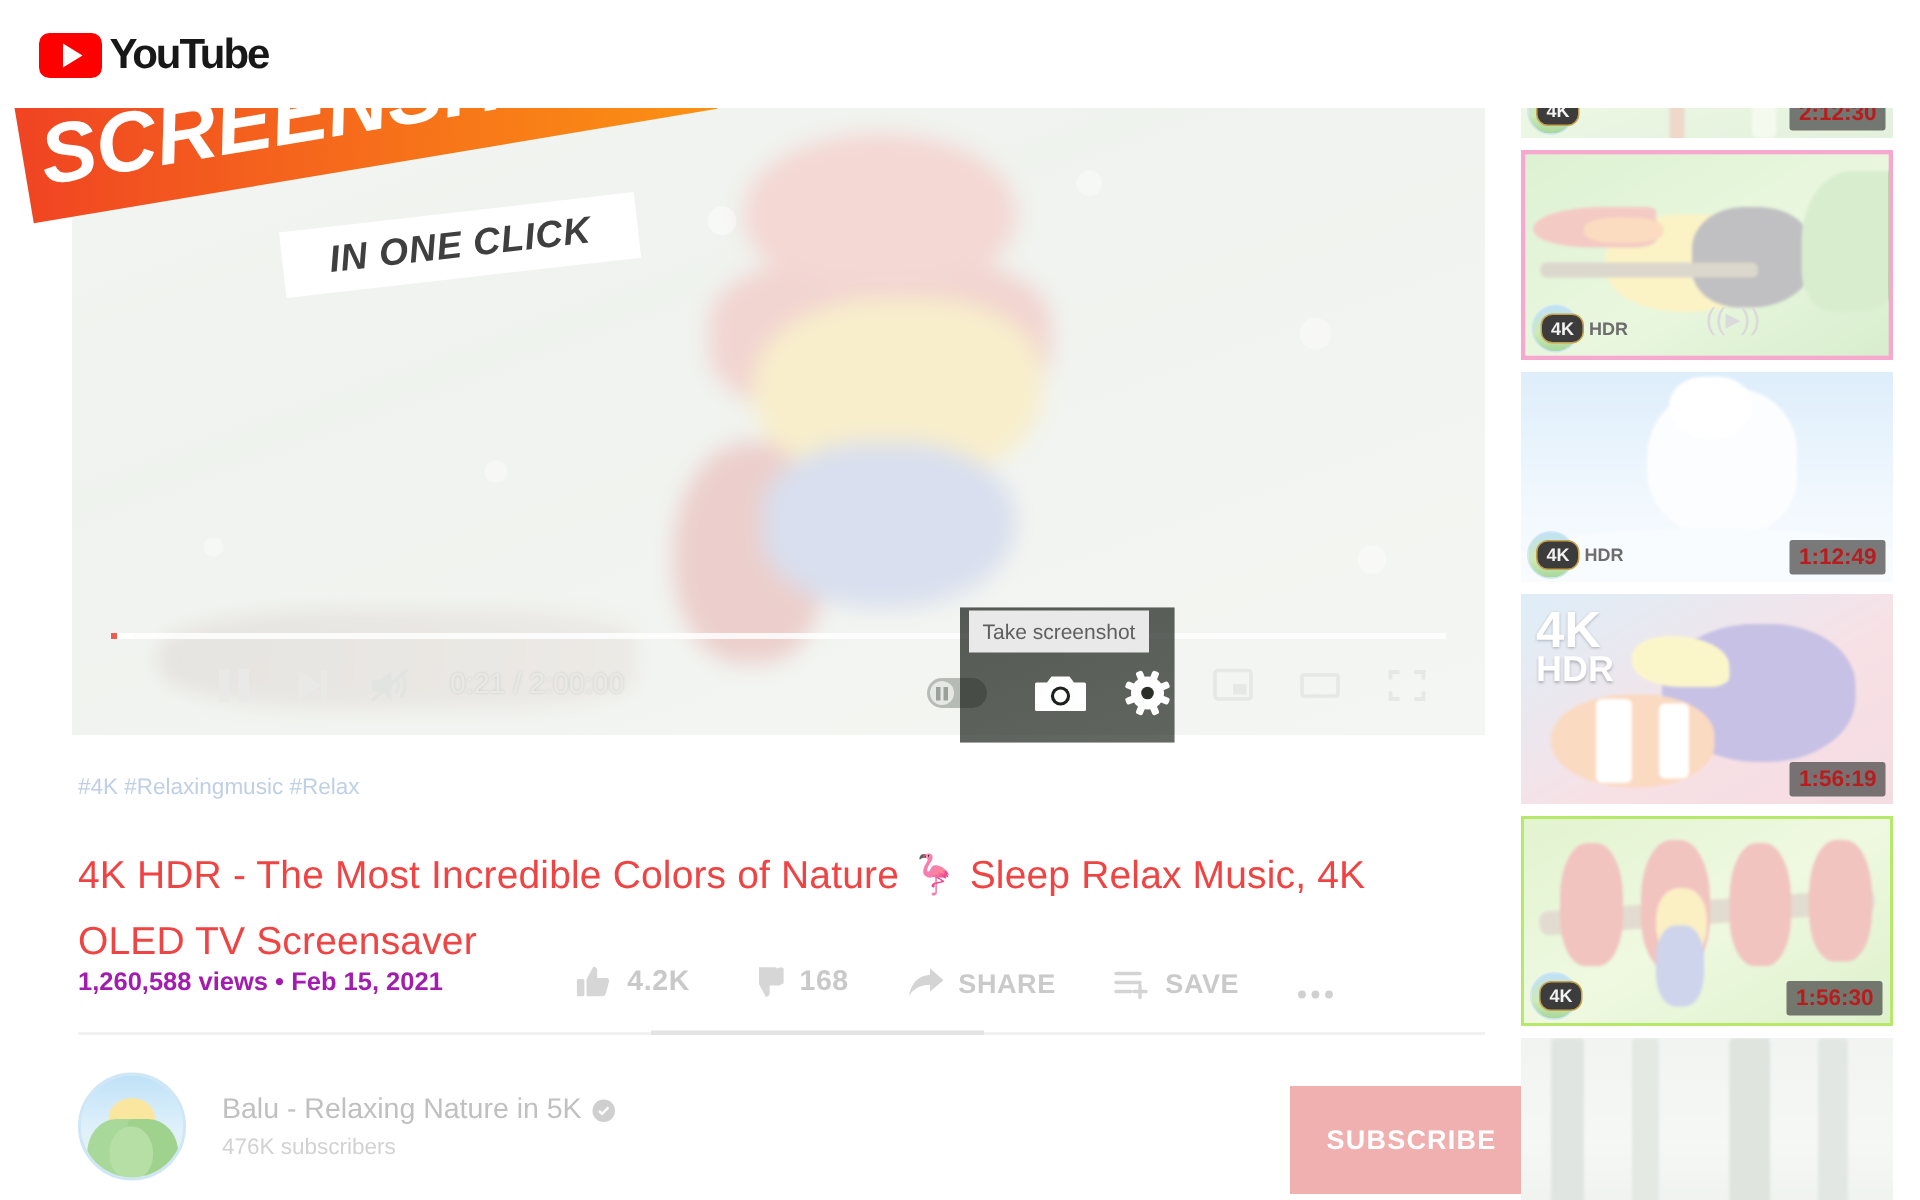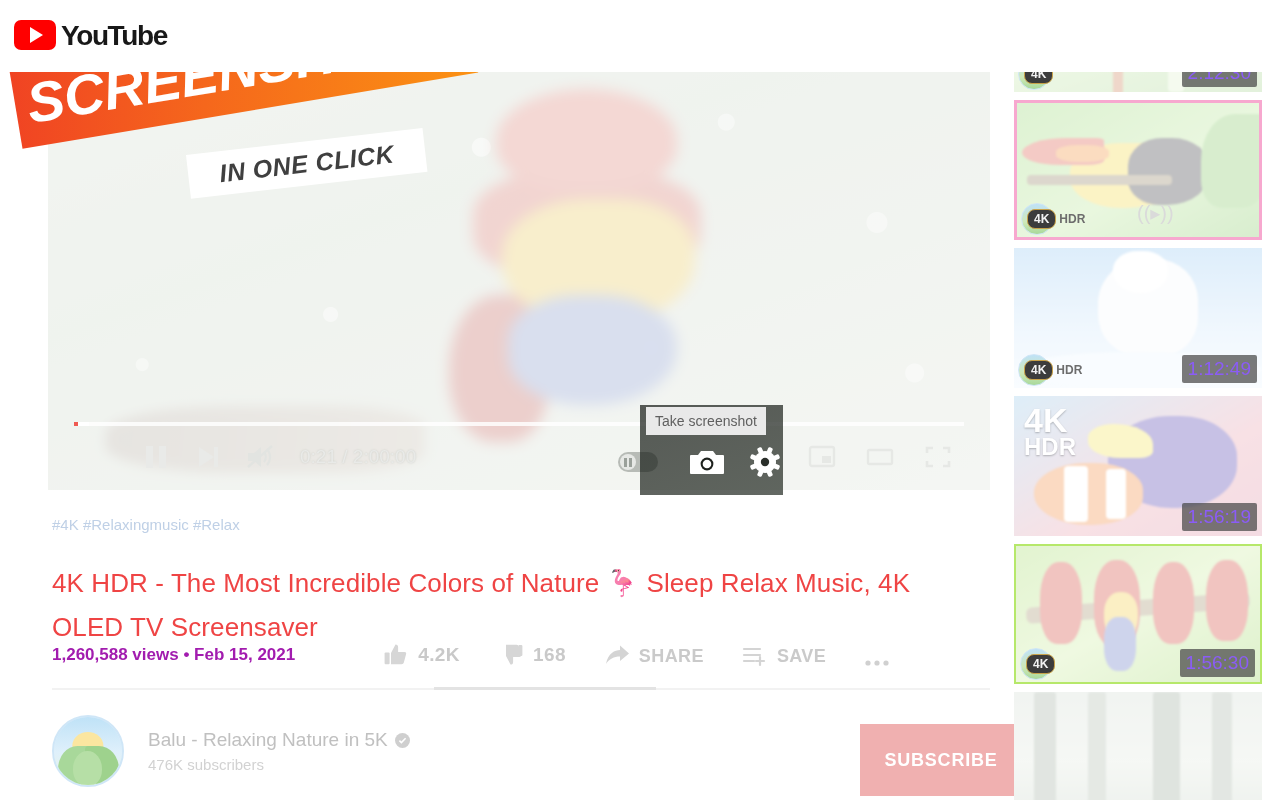--- a/index.html
+++ b/index.html
@@ -10,22 +10,22 @@
     font-family: "Liberation Sans", sans-serif;
   }
   .page { position: relative; width: 1280px; height: 800px; background: #fff; }
 
   
   .topbar {
     position: absolute; left: 0; top: 0; width: 1280px; height: 72px;
     background: #ffffff; z-index: 40;
   }
   .yt-logo {
-    position: absolute; left: 14px; top: 20px;
-    display: flex; align-items: flex-start; gap: 5px;
+    position: absolute; left: 26px; top: 20px;
+    display: flex; align-items: flex-end; gap: 5px;
   }
   .yt-logo .play-box {
     width: 42px; height: 30px; background: #FF0000; border-radius: 7px;
     display: flex; align-items: center; justify-content: center;
   }
   .yt-logo .play-tri {
     width: 0; height: 0; border-left: 13px solid #fff;
     border-top: 8px solid transparent; border-bottom: 8px solid transparent;
     margin-left: 3px;
   }
@@ -284,22 +284,22 @@
     overflow: hidden;
   }
   .thumb-item { position: relative; margin-bottom: 8px; }
   .thumb {
     position: relative; width: 248px; height: 140px; overflow: hidden;
   }
   .thumb .art { position: absolute; inset: 0; }
   .thumb .wash { position: absolute; inset: 0; background: rgba(255,255,255,0.70); }
   .duration {
     position: absolute; right: 5px; bottom: 5px;
-    background: rgba(70,70,70,0.72); color: #8b5cf6;
-    font-size: 19px; font-weight: normal; padding: 3px 6px; border-radius: 2px;
+    background: rgba(70,70,70,0.72); color: #b91c1c;
+    font-size: 15px; font-weight: bold; padding: 3px 6px; border-radius: 2px;
     z-index: 5;
   }
   .badge-4k {
     position: absolute; left: 10px; bottom: 8px; z-index: 5;
     display: flex; align-items: center; gap: 3px;
   }
   .badge-4k .chip {
     background: #3c3c3c; color: #f2f2f2; font-size: 12px; font-weight: bold;
     padding: 2px 6px; border-radius: 8px; border: 1px solid #c8a24a;
   }

